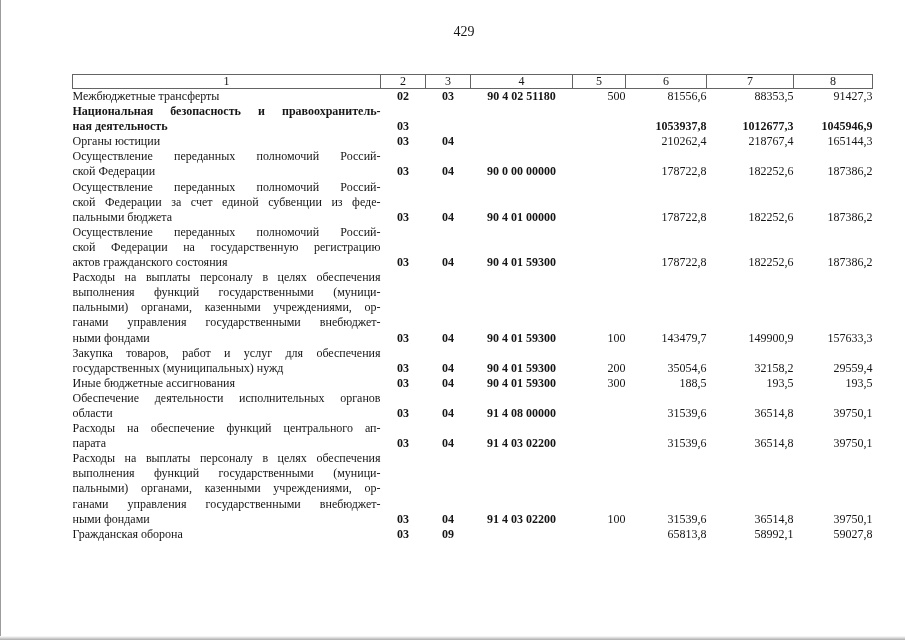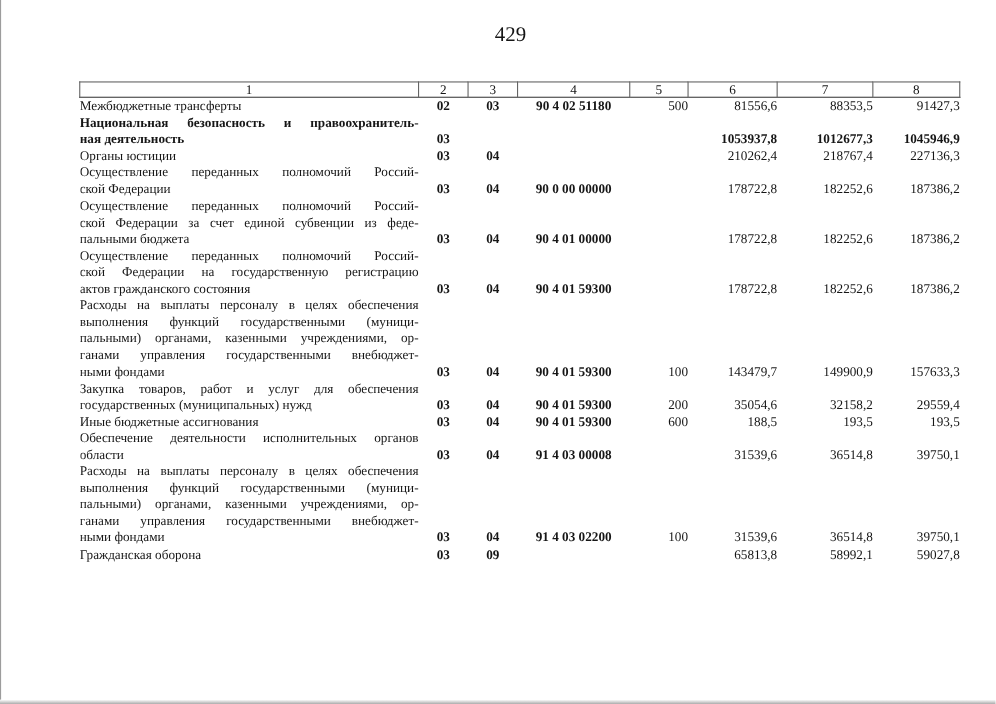--- a/index.html
+++ b/index.html
@@ -16,21 +16,21 @@
     position:absolute; left:0; top:0; width:1px; height:640px;
     background:#9c9c9c;
   }
   .edge-bottom {
     position:absolute; left:0; bottom:0; width:905px; height:4px;
     background:linear-gradient(#ffffff, #ababab);
   }
   .page-num {
     position:absolute; top:24px; left:464px;
     transform:translateX(-50%);
-    font-size:19px; line-height:15px;
+    font-size:14px; line-height:15px;
   }
   table.budget {
     position:absolute; left:72px; top:74px;
     width:800px;
     border-collapse:collapse;
     table-layout:fixed;
   }
   table.budget thead td {
     border:1px solid #646464;
     text-align:center;
@@ -121,21 +121,21 @@
       <tr>
         <td class="c1">
           <div class="nline last">Органы юстиции</div>
         </td>
         <td class="c2">03</td>
         <td class="c3">04</td>
         <td class="c4"></td>
         <td class="c5"></td>
         <td class="c6">210262,4</td>
         <td class="c7">218767,4</td>
-        <td class="c8">227136,3</td>
+        <td class="c8">165144,3</td>
       </tr>
       <tr>
         <td class="c1">
           <div class="nline">Осуществление переданных полномочий Россий-</div>
           <div class="nline last">ской Федерации</div>
         </td>
         <td class="c2">03</td>
         <td class="c3">04</td>
         <td class="c4">90 0 00 00000</td>
         <td class="c5"></td>
@@ -200,33 +200,46 @@
         <td class="c7">32158,2</td>
         <td class="c8">29559,4</td>
       </tr>
       <tr>
         <td class="c1">
           <div class="nline last">Иные бюджетные ассигнования</div>
         </td>
         <td class="c2">03</td>
         <td class="c3">04</td>
         <td class="c4">90 4 01 59300</td>
-        <td class="c5">600</td>
+        <td class="c5">300</td>
         <td class="c6">188,5</td>
         <td class="c7">193,5</td>
         <td class="c8">193,5</td>
       </tr>
       <tr>
         <td class="c1">
           <div class="nline">Обеспечение деятельности исполнительных органов</div>
           <div class="nline last">области</div>
         </td>
         <td class="c2">03</td>
         <td class="c3">04</td>
-        <td class="c4">91 4 03 00008</td>
+        <td class="c4">91 4 08 00000</td>
+        <td class="c5"></td>
+        <td class="c6">31539,6</td>
+        <td class="c7">36514,8</td>
+        <td class="c8">39750,1</td>
+      </tr>
+      <tr>
+        <td class="c1">
+          <div class="nline">Расходы на обеспечение функций центрального ап-</div>
+          <div class="nline last">парата</div>
+        </td>
+        <td class="c2">03</td>
+        <td class="c3">04</td>
+        <td class="c4">91 4 03 02200</td>
         <td class="c5"></td>
         <td class="c6">31539,6</td>
         <td class="c7">36514,8</td>
         <td class="c8">39750,1</td>
       </tr>
       <tr>
         <td class="c1">
           <div class="nline">Расходы на выплаты персоналу в целях обеспечения</div>
           <div class="nline">выполнения функций государственными (муници-</div>
           <div class="nline">пальными) органами, казенными учреждениями, ор-</div>

